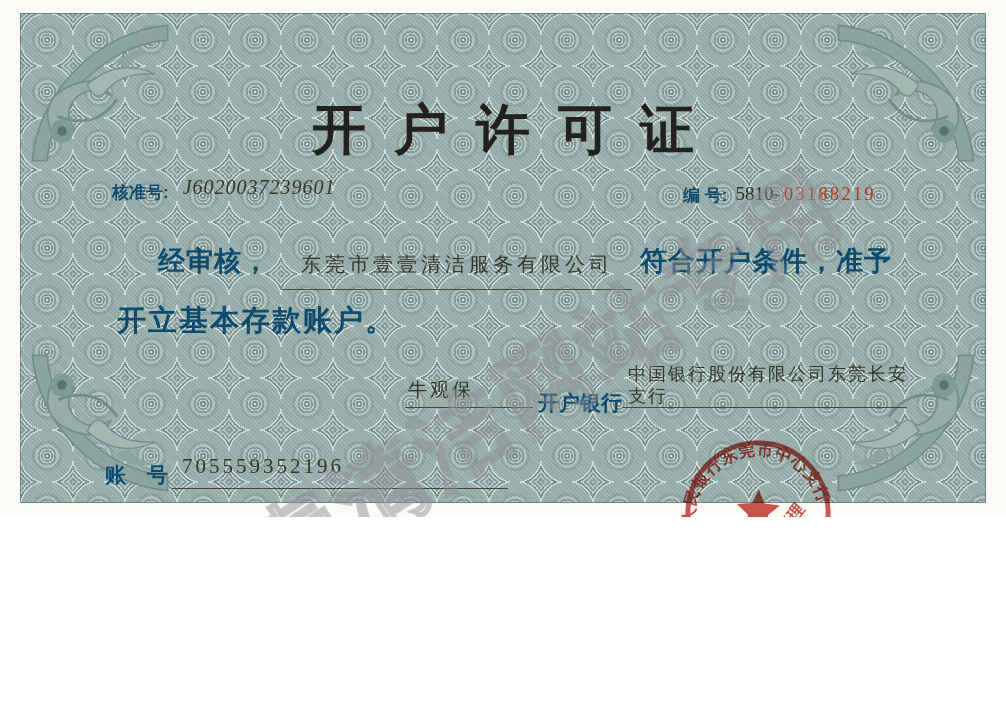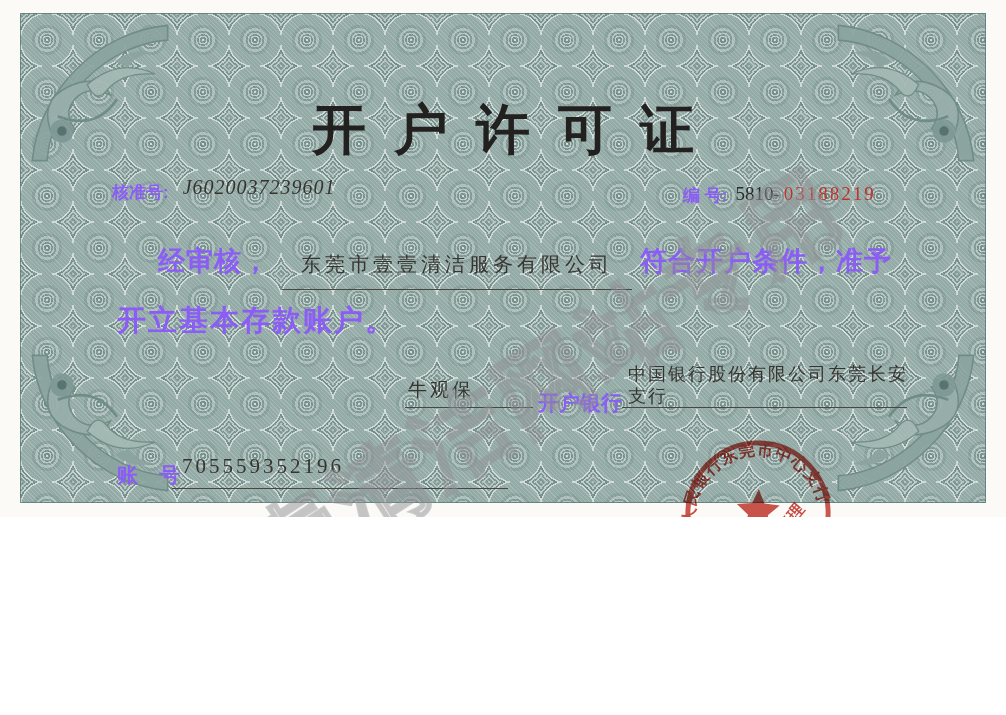--- a/index.html
+++ b/index.html
@@ -79,21 +79,21 @@
   .medallion-core {
     position:absolute; left:428px; top:276px; width:150px; height:150px;
     border-radius:50%; z-index:0; opacity:.5; pointer-events:none;
     border:2px dotted rgba(178,166,204,.8);
     background:repeating-conic-gradient(rgba(186,174,210,.35) 0 9deg, rgba(186,174,210,0) 9deg 20deg);
   }
 
   
   .content { position:absolute; inset:0; z-index:5; color:#2b2b2b; }
   .abs { position:absolute; }
-  .label-hei { font-weight:700; color:#8b5cf6; }
+  .label-hei { font-weight:700; color:#0c4a6e; }
   .val-song  { font-family:"Liberation Serif", serif; font-weight:400; color:#373430; }
   .rule { position:absolute; border-top:1.6px solid #4a4742; height:0; }
 
   .title {
     left:0; right:0; top:94px; text-align:center;
     font-family:"DejaVu Serif", serif; font-weight:900;
     font-size:54px; letter-spacing:28px; padding-left:28px; color:#23211f;
   }
 
   .approval-row { left:112px; top:180px; font-size:17px; }
@@ -106,21 +106,21 @@
   .audited   { left:158px; top:243px; font-size:27px; letter-spacing:1px; }
   .company   { left:284px; top:251px; width:346px; text-align:center; font-size:20px; letter-spacing:4px; }
   .condition { left:640px; top:243px; font-size:27px; letter-spacing:1px; }
   .line2     { left:117px; top:301px; font-size:29px; letter-spacing:2px; }
 
   .rep-label  { left:117px; top:384px; font-size:21px; }
   .rep-value  { left:408px; top:377px; width:126px; text-align:left; font-size:19px; letter-spacing:3px; }
   .bank-label { left:538px; top:389px; font-size:21px; }
   .bank-value { left:628px; top:364px; width:294px; font-size:18px; line-height:1.22; letter-spacing:2px; }
 
-  .account-label { left:117px; top:461px; font-size:21px; }
+  .account-label { left:105px; top:461px; font-size:21px; }
   .account-value { left:182px; top:454px; font-size:21px; letter-spacing:3px; }
 
   .issuer-label { left:621px; top:526px; font-size:17px; font-weight:700; letter-spacing:1px; }
   .date-row { left:612px; top:549px; font-size:17px; }
   .date-row .num { font-family:"Liberation Serif", serif; position:relative; top:-6px; letter-spacing:1px; }
   .date-row .cn  { font-weight:600; }
   .date-row .g1  { margin-left:6px;  }
   .date-row .g2  { margin-left:22px; }
   .date-row .g3  { margin-left:6px;  }
   .date-row .g4  { margin-left:20px; }

